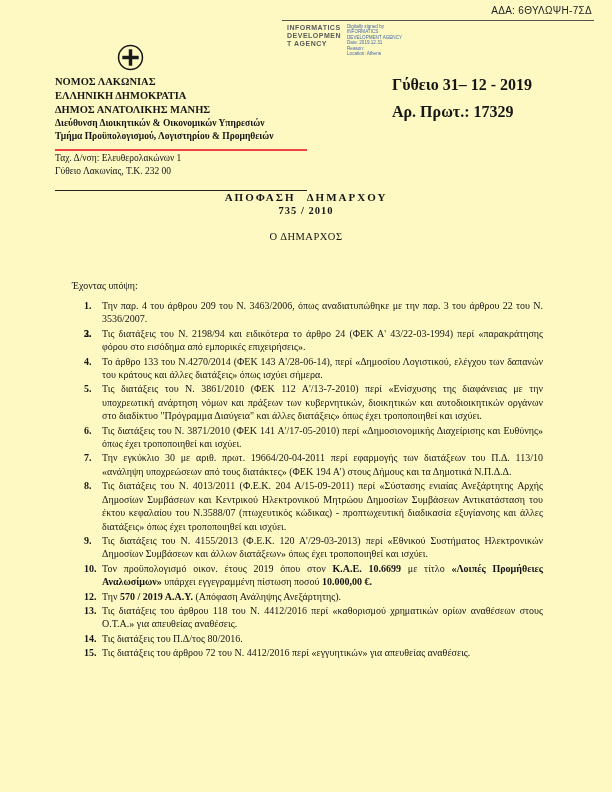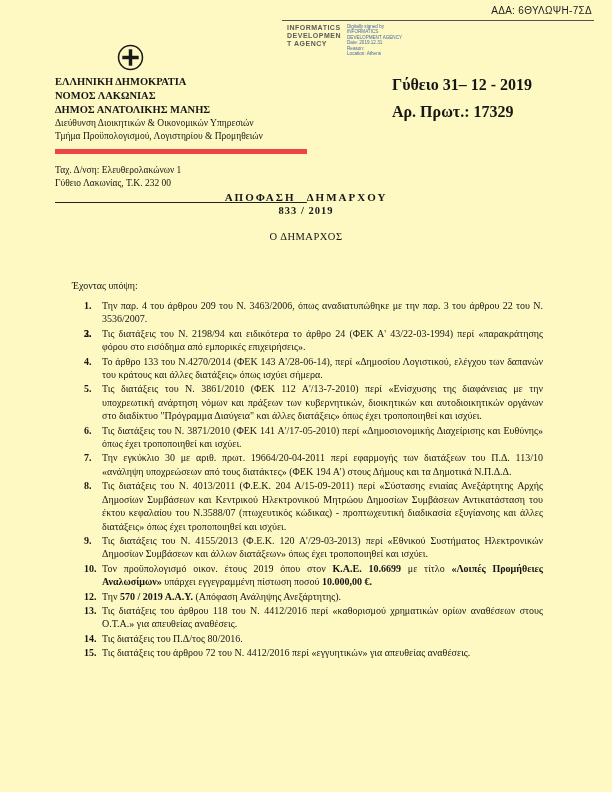--- a/index.html
+++ b/index.html
@@ -33,22 +33,22 @@
   }
   .stamp-sig {
     font-family: "Liberation Sans", "DejaVu Sans", sans-serif;
     font-size: 4.6px; color: #4668a8; line-height: 5.4px;
   }
   .emblem { position: absolute; top: 44px; left: 117px; width: 27px; height: 27px; }
   .emblem svg { display: block; }
   .header-left { position: absolute; top: 75px; left: 55px; width: 252px; }
   .h10 { font-size: 10.5px; font-weight: bold; line-height: 14px; }
   .h9  { font-size: 9.5px; line-height: 13px; }
-  .h9.bold { font-weight: normal; }
-  .addr-top { border-top: 5px solid #ef4444; margin-top: 6px; padding-top: 10px; }
+  .h9.bold { font-weight: bold; }
+  .addr-top { border-top: 2px solid #ef4444; margin-top: 6px; padding-top: 1px; }
   .addr-bottom { border-bottom: 1px solid #222; padding-bottom: 12px; }
   .header-right { position: absolute; top: 76px; left: 392px; font-size: 16px; font-weight: bold; }
   .proto { margin-top: 9px; }
   .title-block { position: absolute; top: 191px; left: 0; right: 0; text-align: center; }
   .t1 { font-size: 11px; font-weight: bold; letter-spacing: 2px; word-spacing: 7px; }
   .t2 { font-size: 10.5px; font-weight: bold; margin-top: 2px; letter-spacing: 1px; }
   .t3 { font-size: 10.5px; margin-top: 15px; letter-spacing: .5px; }
   .t4 { font-size: 10.5px; margin-top: 1px; letter-spacing: .5px; }
   .intro { position: absolute; top: 280px; left: 72px; font-size: 10px; }
   .list {
@@ -85,37 +85,37 @@
 
   <div class="emblem">
     <svg viewBox="0 0 28 28" width="27" height="27">
       <circle cx="14" cy="14" r="12.4" fill="none" stroke="#1a1a1a" stroke-width="1.6"></circle>
       <rect x="12.2" y="5.5" width="3.6" height="17" fill="#1a1a1a"></rect>
       <rect x="5.5" y="12.2" width="17" height="3.6" fill="#1a1a1a"></rect>
     </svg>
   </div>
 
   <div class="header-left">
+    <div class="h10">ΝΟΜΟΣ ΛΑΚΩΝΙΑΣ</div>
     <div class="h10">ΕΛΛΗΝΙΚΗ ΔΗΜΟΚΡΑΤΙΑ</div>
-    <div class="h10">ΝΟΜΟΣ ΛΑΚΩΝΙΑΣ</div>
     <div class="h10">ΔΗΜΟΣ ΑΝΑΤΟΛΙΚΗΣ ΜΑΝΗΣ</div>
     <div class="h9 bold">Διεύθυνση Διοικητικών &amp; Οικονομικών Υπηρεσιών</div>
     <div class="h9 bold">Τμήμα Προϋπολογισμού, Λογιστηρίου &amp; Προμηθειών</div>
     <div class="h9 addr-top">Ταχ. Δ/νση: Ελευθερολακώνων 1</div>
     <div class="h9 addr-bottom">Γύθειο Λακωνίας, Τ.Κ. 232 00</div>
   </div>
 
   <div class="header-right">
     <div>Γύθειο 31– 12 - 2019</div>
     <div class="proto">Αρ. Πρωτ.: 17329</div>
   </div>
 
   <div class="title-block">
     <div class="t1">ΑΠΟΦΑΣΗ ΔΗΜΑΡΧΟΥ</div>
-    <div class="t2">833 / 2019</div>
+    <div class="t2">735 / 2010</div>
     <div class="t3">Ο ΔΗΜΑΡΧΟΣ</div>
   </div>
 
   <div class="intro">Έχοντας υπόψη:</div>
 
   <div class="list">
       <div class="item"><span class="num">1.</span><span><span>Την παρ. 4 του άρθρου 209 του Ν. 3463/2006, όπως αναδιατυπώθηκε με την παρ. 3 του άρθρου 22 του Ν. 3536/2007.</span></span></div>
       <div class="item"><span class="num">2.</span></div>
       <div class="item"><span class="num">3.</span><span><span>Τις διατάξεις του Ν. 2198/94 και ειδικότερα το άρθρο 24 (ΦΕΚ Α' 43/22-03-1994) περί «παρακράτησης φόρου στο εισόδημα από εμπορικές επιχειρήσεις».</span></span></div>
       <div class="item"><span class="num">4.</span><span><span>Το άρθρο 133 του Ν.4270/2014 (ΦΕΚ 143 Α'/28-06-14), περί «Δημοσίου Λογιστικού, ελέγχου των δαπανών του κράτους και άλλες διατάξεις» όπως ισχύει σήμερα.</span></span></div>

